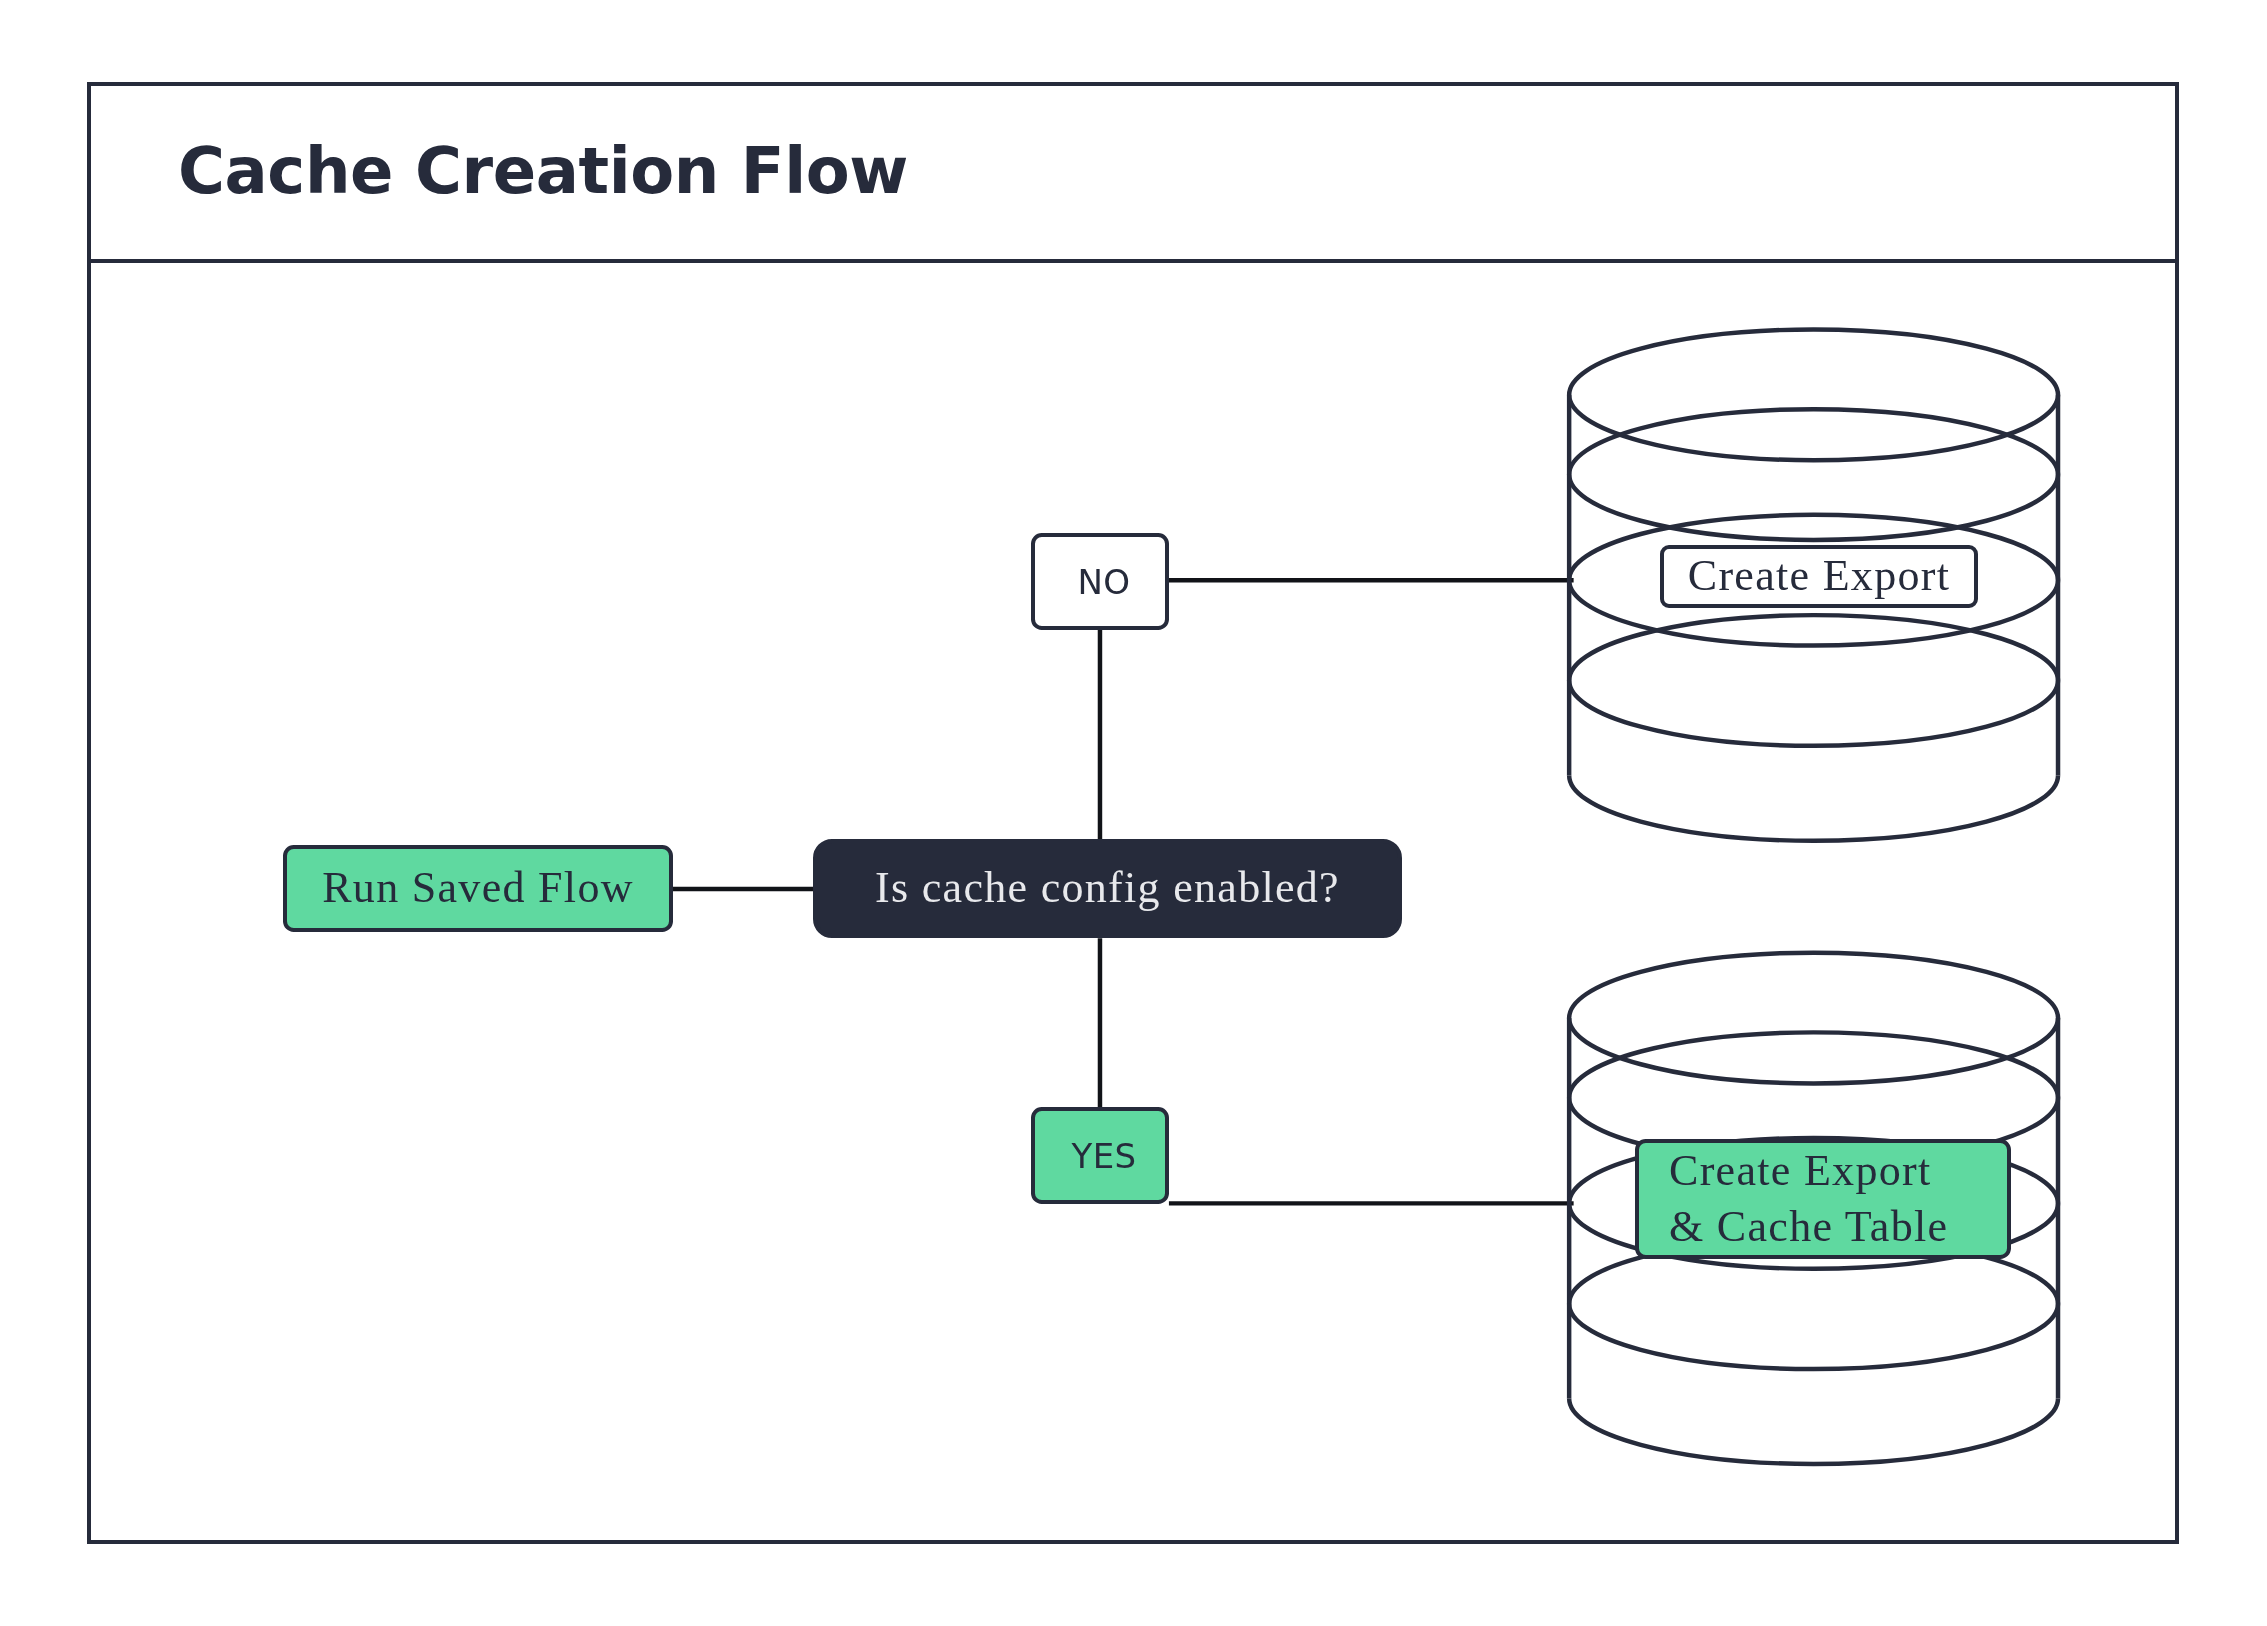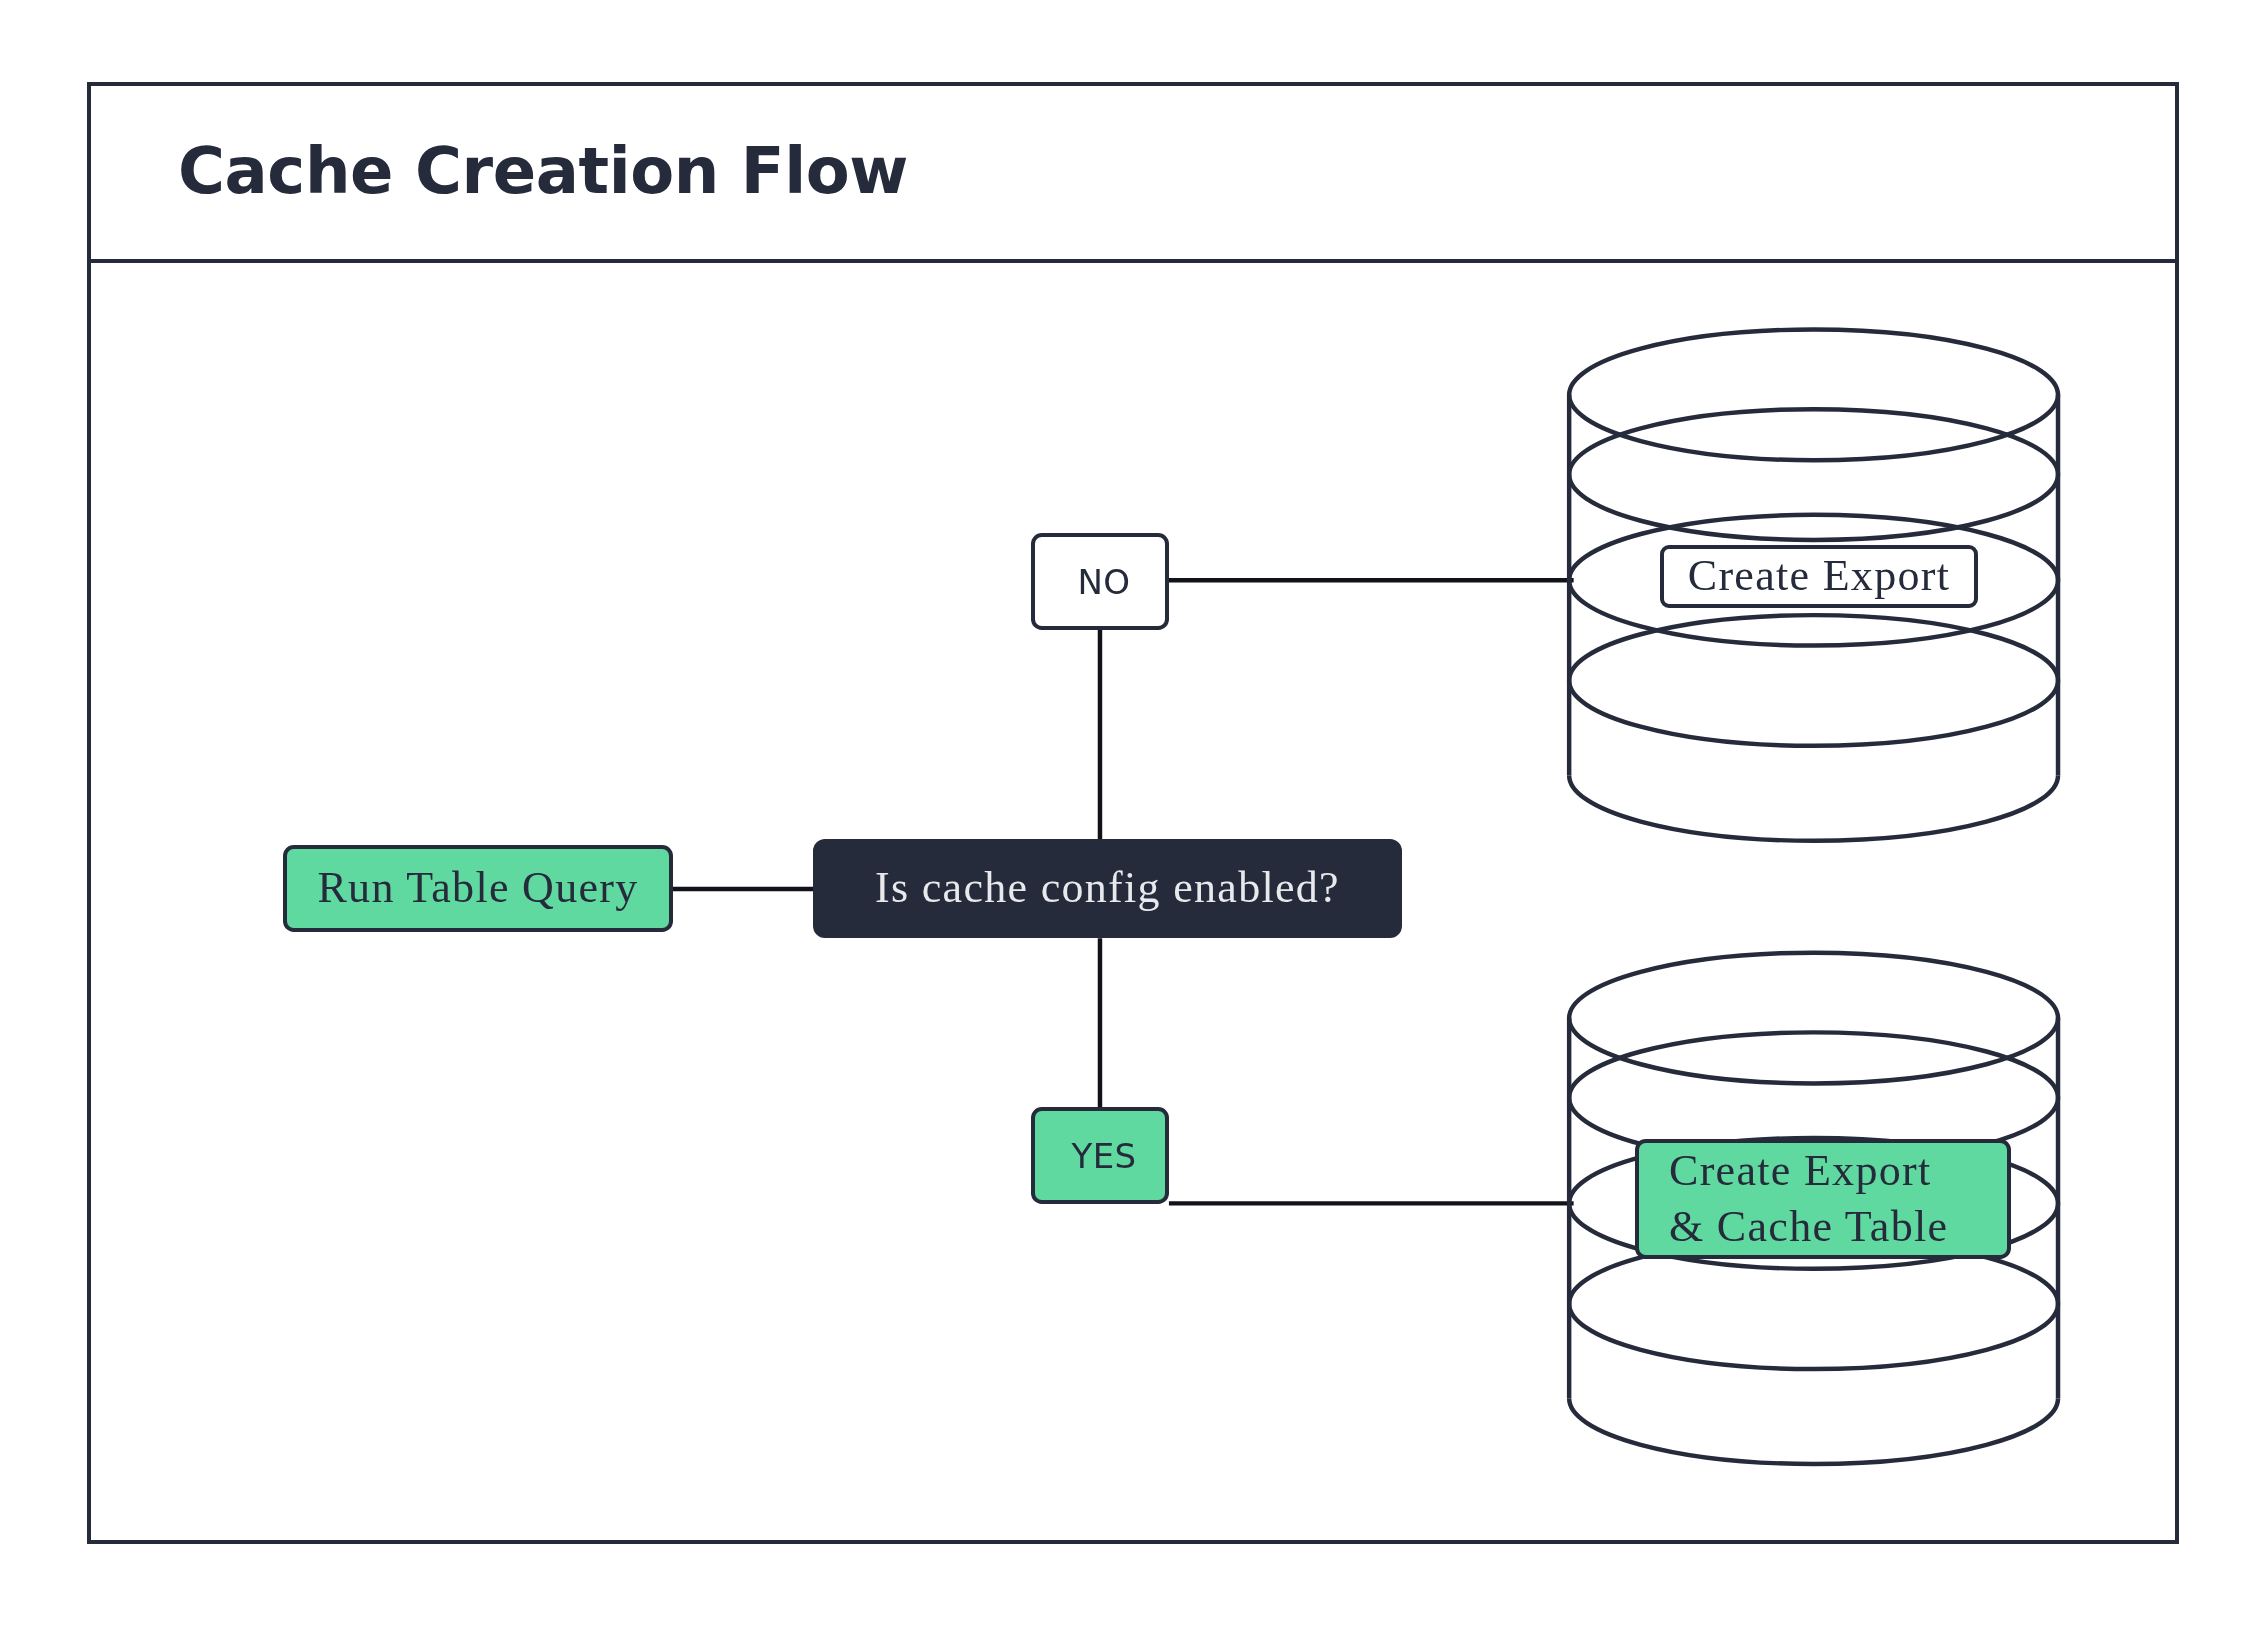--- a/index.html
+++ b/index.html
@@ -100,21 +100,21 @@
 
   
   #node-decision {
     left: 813px;
     top: 839px;
     width: 589px;
     height: 99px;
     background: #262B3B;
     color: #E8E9EC;
     border-color: #262B3B;
-    border-radius: 12px;
+    border-radius: 19px;
   }
 
   
   #node-no {
     left: 1031px;
     top: 533px;
     width: 138px;
     height: 97px;
     background: #ffffff;
     color: #262B3B;
@@ -207,21 +207,21 @@
       <path d="M 1752 1226 A 273 73 0 0 0 2298 1226"></path>
       <path d="M 1752 1226 A 273 73 0 0 1 2298 1226"></path>
       <path d="M 1752 1344 A 273 73 0 0 0 2298 1344"></path>
       <path d="M 1752 1344 A 273 73 0 0 1 2298 1344"></path>
       <path d="M 1752 1456 A 273 73 0 0 0 2298 1456"></path>
       <path d="M 1752 1456 A 273 73 0 0 1 2298 1456"></path>
       <path d="M 1752 1562 A 273 73 0 0 0 2298 1562"></path>
     </g>
   </svg>
 
-  <div class="node node-mono" id="node-run-saved-query">Run Table Query</div>
+  <div class="node node-mono" id="node-run-saved-query">Run Saved Flow</div>
 
   <div class="node node-mono" id="node-decision">Is cache config enabled?</div>
 
   <div class="node node-sans" id="node-no">NO</div>
 
   <div class="node node-sans" id="node-yes">YES</div>
 
   <div class="node node-mono" id="node-create-export">Create Export</div>
 
   <div class="node node-mono" id="node-create-export-cache">

